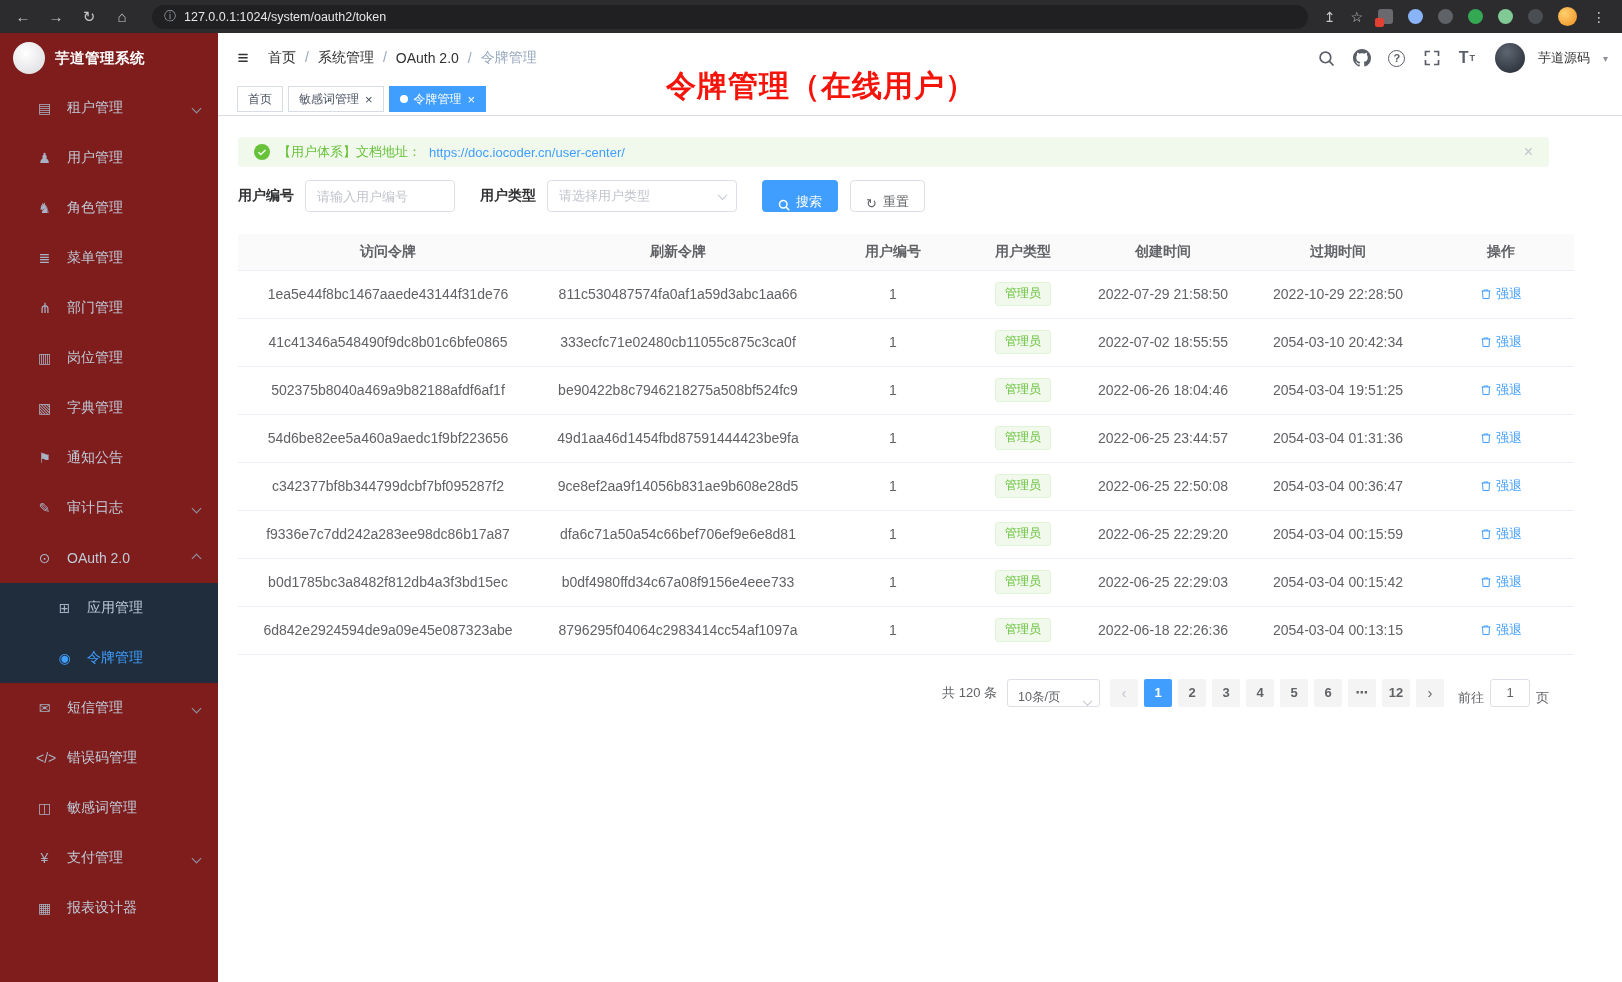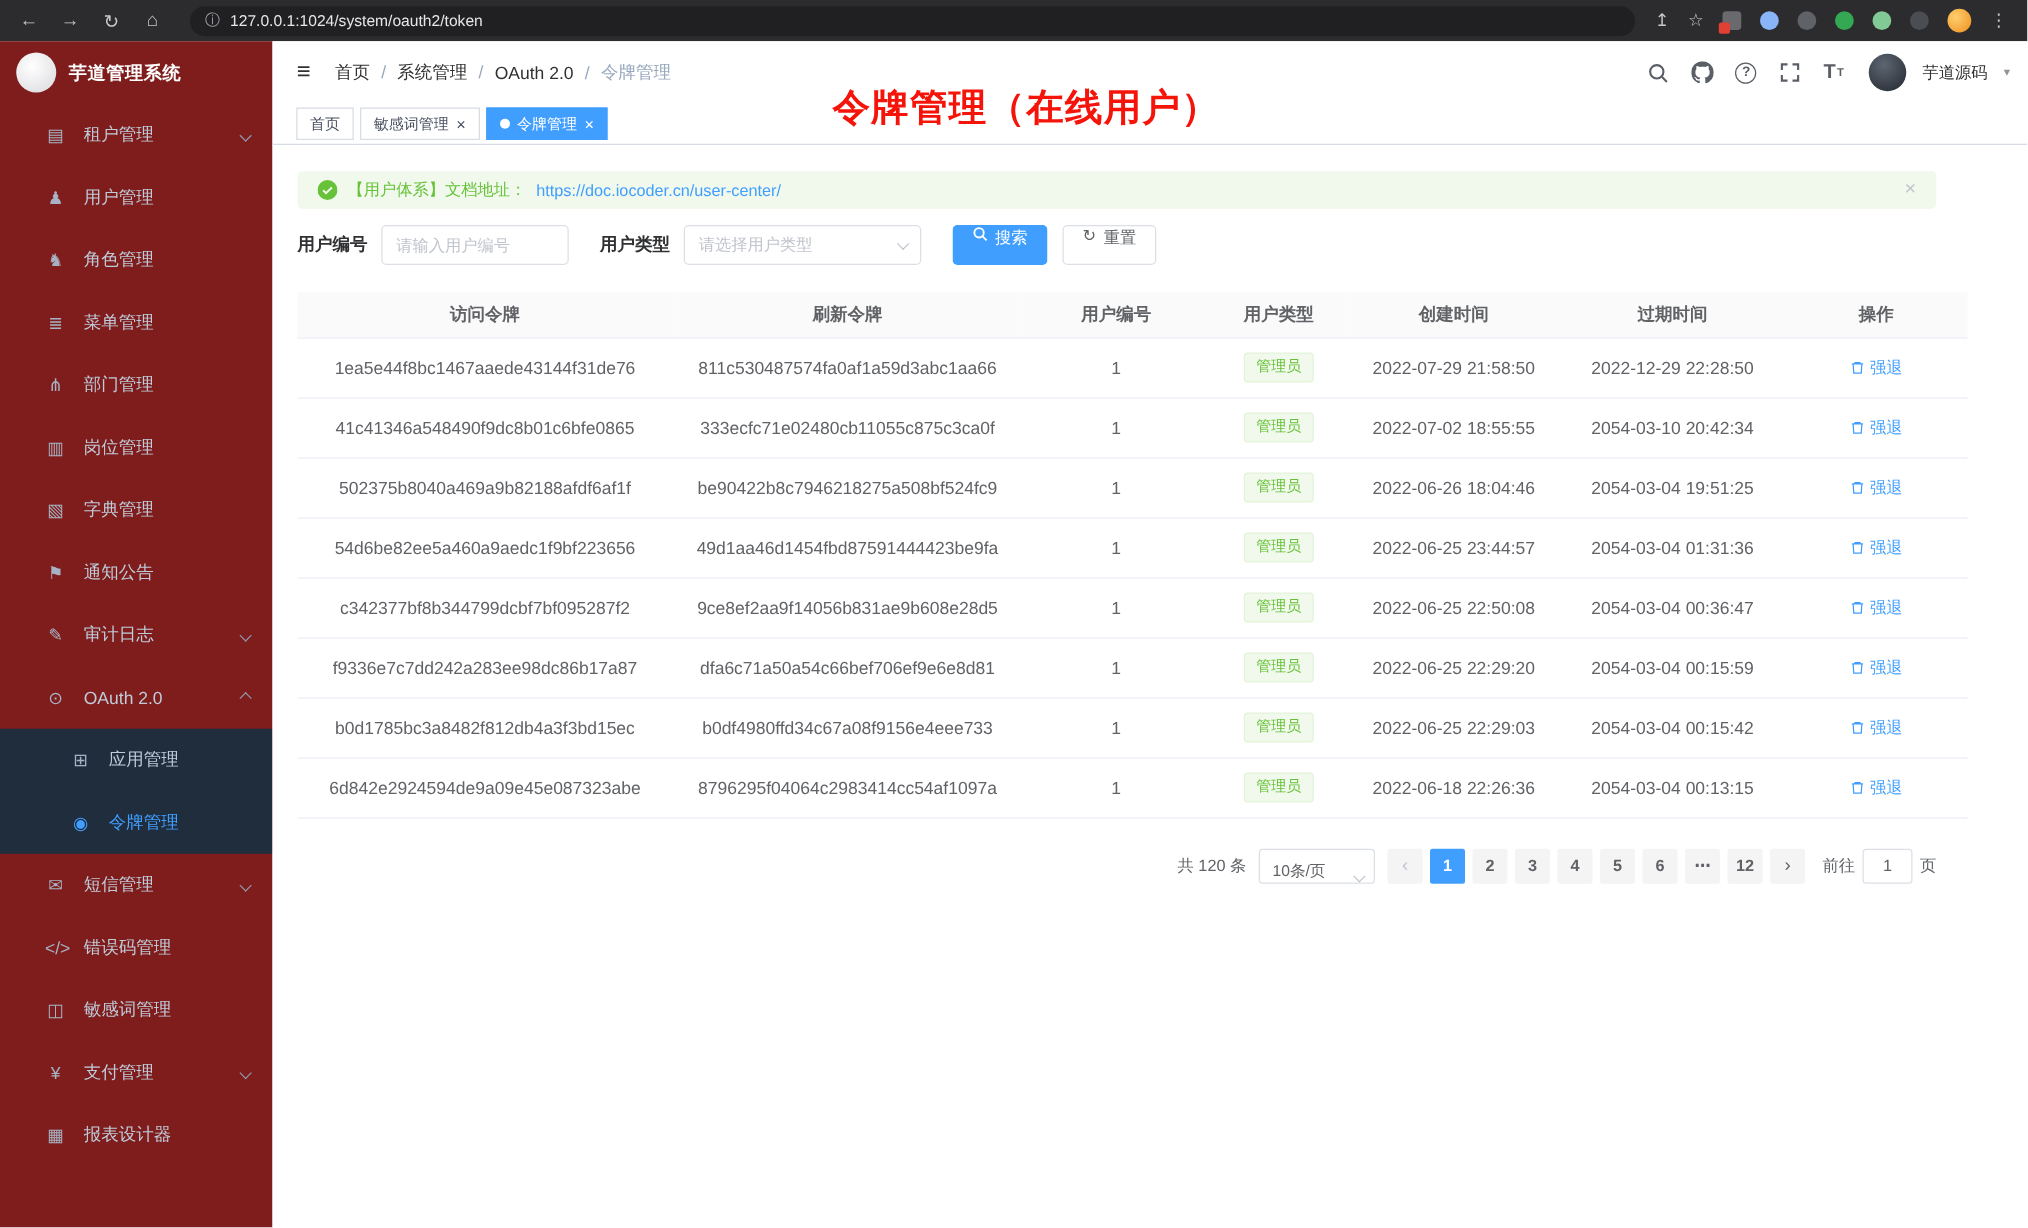--- a/index.html
+++ b/index.html
@@ -71,39 +71,39 @@
   .alert-close{margin-left:auto;color:#c0c4cc;font-size:16px;cursor:pointer}
 
   .filters{display:flex;align-items:center;margin-top:13px;height:32px}
   .f-label{font-weight:700;font-size:14px;color:#303133;margin-right:11px;white-space:nowrap}
   .f-label.second{margin-left:25px}
   .f-input{width:150px;height:32px;border:1px solid #dcdfe6;border-radius:4px;padding:0 11px;font-size:13px;color:#606266;outline:none;background:#fff}
   .f-input::placeholder{color:#c0c4cc}
   .f-select{width:190px;height:32px;border:1px solid #dcdfe6;border-radius:4px;display:flex;align-items:center;padding:0 10px 0 11px;background:#fff;cursor:pointer}
   .f-select .ph{color:#c0c4cc;font-size:13px}
   .sel-chev{margin-left:auto;width:7px;height:7px;border-right:1.3px solid #c0c4cc;border-bottom:1.3px solid #c0c4cc;transform:rotate(45deg) translate(-1px,-1px)}
-  .btn{height:32px;border-radius:4px;display:inline-flex;align-items:flex-start;justify-content:center;gap:6px;font-size:13px;cursor:pointer;padding:0 15px;border:1px solid transparent;white-space:nowrap}
+  .btn{height:32px;border-radius:4px;display:inline-flex;align-items:flex-end;justify-content:center;gap:6px;font-size:13px;cursor:pointer;padding:0 15px;border:1px solid transparent;white-space:nowrap}
   .btn-primary{background:#409eff;color:#fff;margin-left:25px}
   .btn-plain{background:#fff;border-color:#dcdfe6;color:#606266;margin-left:12px}
   .btn-plain .ric{font-size:13px;color:#606266}
 
   table.grid{width:100%;border-collapse:collapse;table-layout:fixed;margin-top:22px}
   .grid th{height:36px;background:#fafafa;color:#606266;font-weight:700;font-size:14px;text-align:center;border-bottom:1px solid #ebeef5;white-space:nowrap}
   .grid td{height:48px;color:#606266;font-size:14px;text-align:center;border-bottom:1px solid #ebeef5;white-space:nowrap;overflow:hidden;text-overflow:ellipsis}
   .tag-success{display:inline-block;background:#f0f9eb;border:1px solid #e1f3d8;color:#67c23a;border-radius:3px;font-size:12px;padding:3px 9px;line-height:1.3}
   .action-link{color:#409eff;font-size:13px;display:inline-flex;align-items:center;gap:4px;cursor:pointer;text-decoration:none}
 
   .pagination{display:flex;align-items:center;justify-content:flex-end;margin-top:24px;gap:10px;font-size:13px;color:#606266}
   .psize{width:93px;height:28px;border:1px solid #dcdfe6;border-radius:3px;display:flex;align-items:flex-end;padding:0 8px 0 10px;color:#606266;font-size:12.5px;cursor:pointer;background:#fff}
   .pages{display:flex;gap:6px;align-items:center}
   .pbtn{min-width:28px;height:28px;background:#f4f4f5;border-radius:2px;display:inline-flex;align-items:center;justify-content:center;color:#606266;font-size:13px;cursor:pointer;padding:0 5px;font-weight:700}
   .pbtn.arrow{font-weight:400;font-size:15px}
   .pbtn.disabled{color:#c0c4cc}
   .pbtn.active{background:#409eff;color:#fff}
-  .goto{display:flex;align-items:center;gap:6px;margin-left:4px}
+  .goto{display:flex;align-items:flex-end;gap:6px;margin-left:4px}
   .goto-input{width:40px;height:28px;border:1px solid #dcdfe6;border-radius:3px;text-align:center;font-size:13px;color:#606266;outline:none}
 
   .annotation{position:absolute;left:666px;top:66px;color:#f5140a;font-size:30px;font-weight:700;letter-spacing:1px;z-index:50;white-space:nowrap;pointer-events:none}
 </style>
 </head>
 <body>
 
 <div class="screen">
 
   <div class="browser">
@@ -323,21 +323,21 @@
               <th>操作</th>
             </tr>
           </thead>
           <tbody>
             <tr>
               <td>1ea5e44f8bc1467aaede43144f31de76</td>
               <td>811c530487574fa0af1a59d3abc1aa66</td>
               <td>1</td>
               <td><span class="tag-success">管理员</span></td>
               <td>2022-07-29 21:58:50</td>
-              <td>2022-12-29 22:28:50</td>
+              <td>2022-10-29 22:28:50</td>
               <td><a class="action-link">
                     <svg width="12" height="12" viewBox="0 0 24 24" fill="none" stroke="#409eff" stroke-width="2">
                       <path d="M3 6h18M8 6V4h8v2M5 6l1 15h12l1-15"></path>
                     </svg>
                     <span>强退</span>
                   </a></td>
             </tr>
             <tr>
               <td>41c41346a548490f9dc8b01c6bfe0865</td>
               <td>333ecfc71e02480cb11055c875c3ca0f</td>

